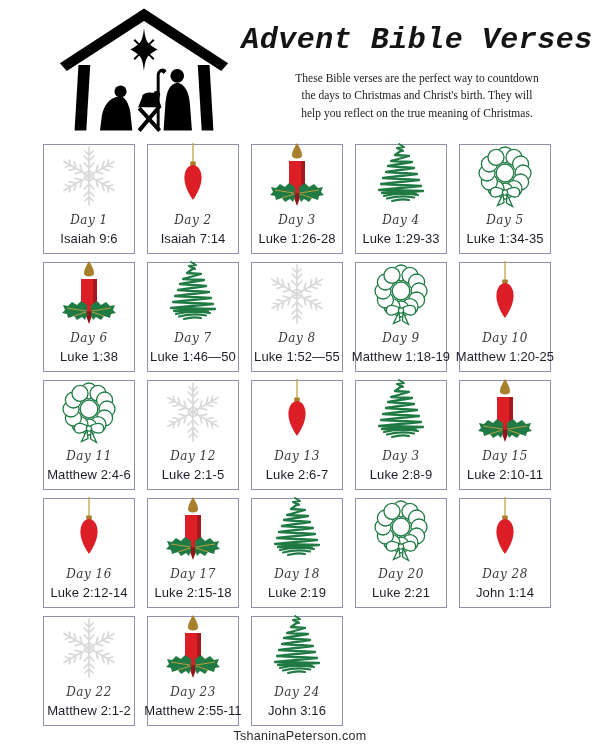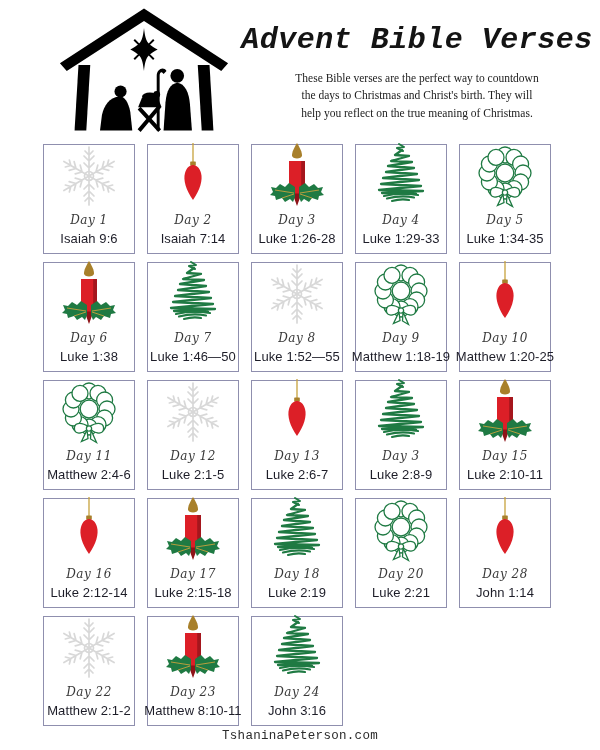--- a/index.html
+++ b/index.html
@@ -34,21 +34,21 @@
   .card-day{
     font-family:"DejaVu Serif", serif;font-style:italic;font-size:12px;
     color:#383838;margin-bottom:4px;letter-spacing:.5px;
   }
   .card-verse{
     font-family:Liberation Sans, sans-serif;font-size:13px;color:var(--ink);
     white-space:nowrap;letter-spacing:.1px;
   }
   .footer{
     position:absolute;left:0;top:729px;width:100%;text-align:center;
-    font-family:Liberation Mono, monospace;font-size:12.5px;color:#2b2b2b;letter-spacing:.3px;
+    font-family:Liberation Sans, sans-serif;font-size:12.5px;color:#2b2b2b;letter-spacing:.3px;
   }
   .defs{position:absolute;width:0;height:0;overflow:hidden;}
 </style>
 </head>
 <body style="--card-border: #8f8fae; --green: #1f7a43; --red: #dc1f27; --red-dark: #a5161d; --red-deep: #8f1318; --gold: #a8802b; --gold-light: #c7a23d; --snowflake: #d8d8d8; --ink: #1d1d28;">
 
 <svg class="defs" aria-hidden="true">
   <defs>
 
     <symbol id="icon-snowflake" viewBox="-32 -36 64 72">
@@ -365,21 +365,21 @@
     <div class="card-verse">Matthew 2:1-2</div>
   </div>
 
   <div class="card">
     <div class="card-icon">
         <svg class="isvg" aria-hidden="true">
           <use href="#icon-candle"></use>
         </svg>
       </div>
     <div class="card-day">Day 23</div>
-    <div class="card-verse">Matthew 8:10-11</div>
+    <div class="card-verse">Matthew 2:55-11</div>
   </div>
 
   <div class="card">
     <div class="card-icon">
         <svg class="isvg" aria-hidden="true">
           <use href="#icon-tree"></use>
         </svg>
       </div>
     <div class="card-day">Day 24</div>
     <div class="card-verse">John 3:16</div>

